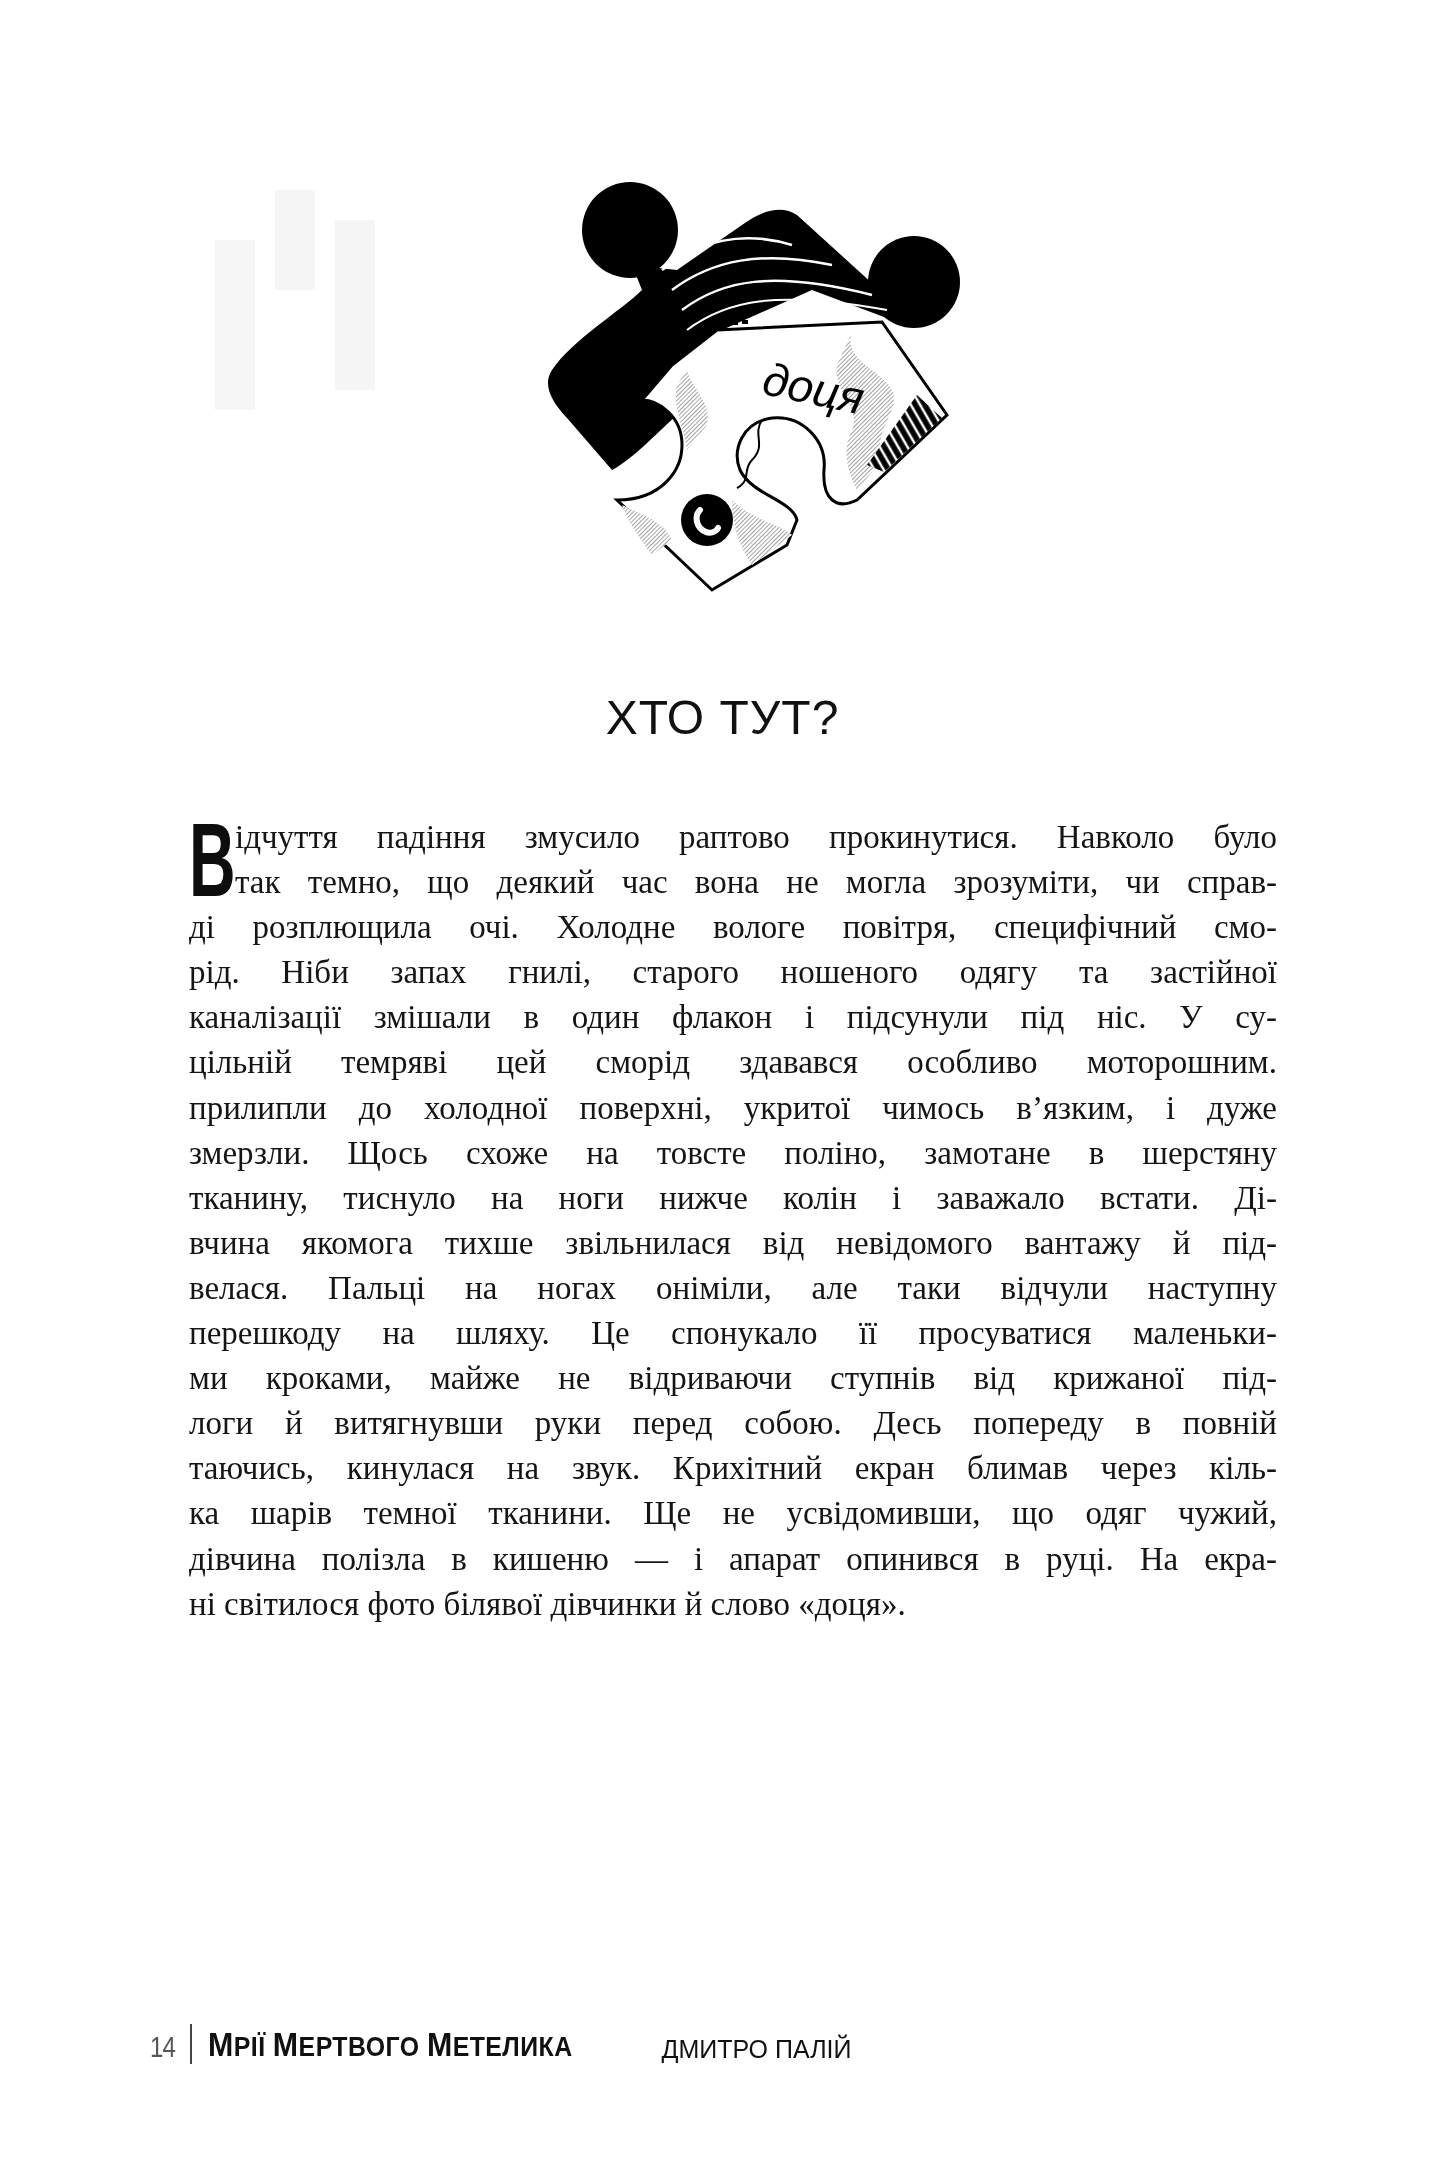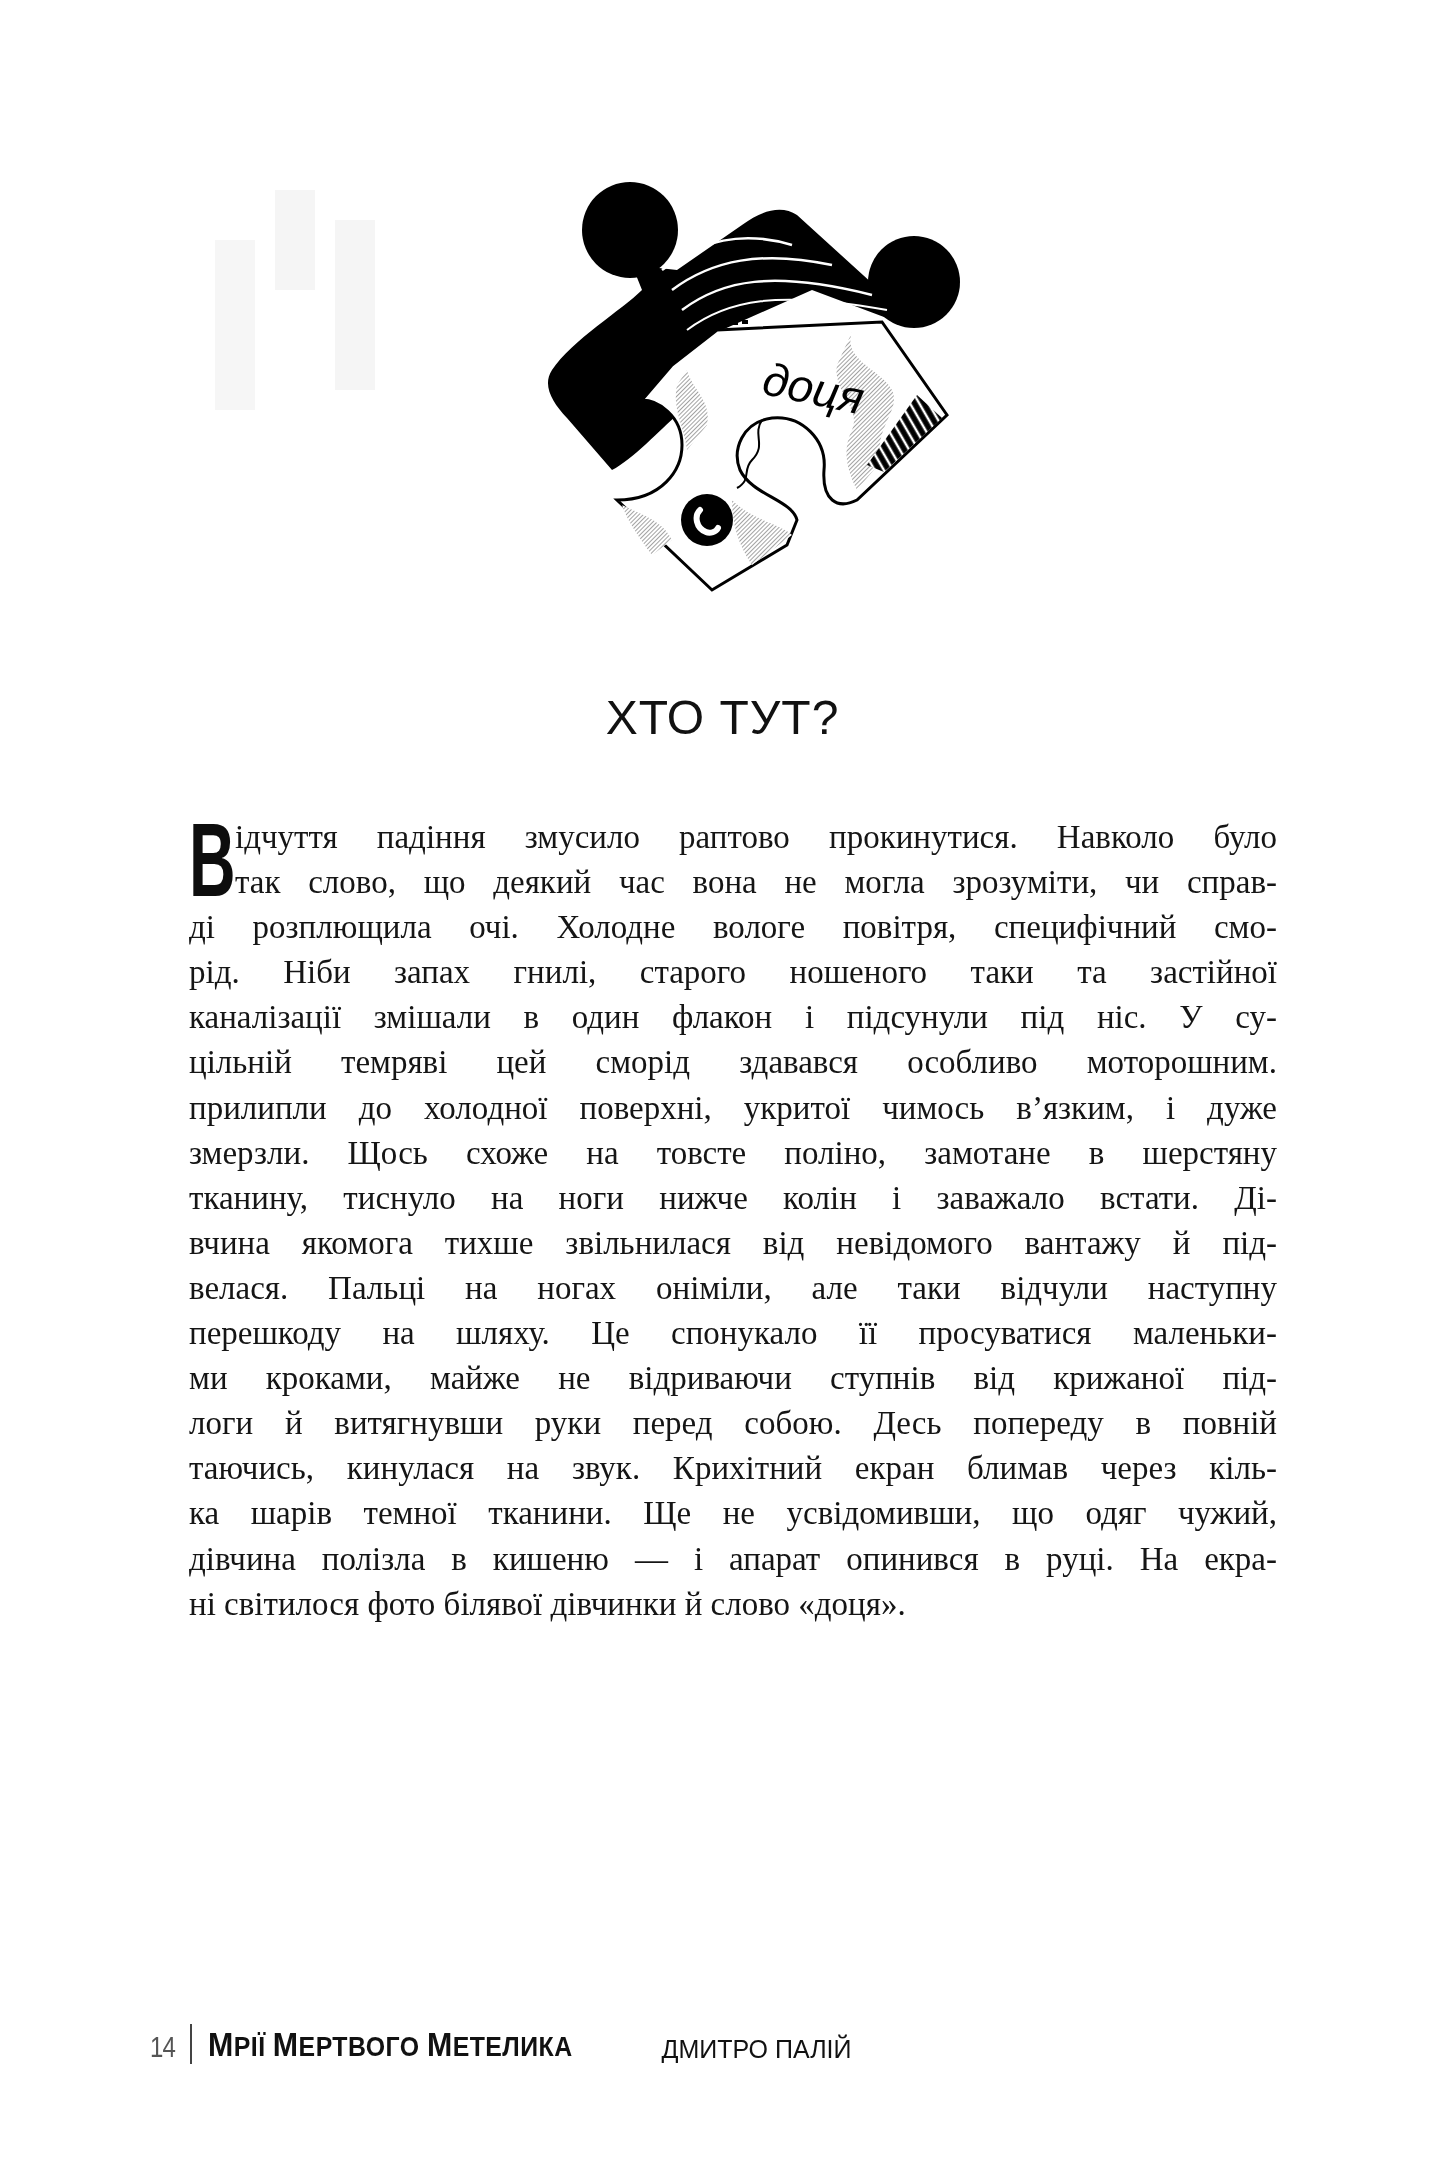--- a/index.html
+++ b/index.html
@@ -98,23 +98,23 @@
         <path d="M 188 340 C 182 346, 184 358, 194 362 C 198 364, 204 362, 206 358" stroke="#fff" stroke-width="6" fill="none" stroke-linecap="round"></path>
       </g>
     </g>
   </svg>
 
   <h1 class="chapter-title">ХТО ТУТ?</h1>
 
   <div class="body-text">
     <span class="drop-cap">В</span>
     <span class="line indent">ідчуття падіння змусило раптово прокинутися. Навколо було</span>
-    <span class="line indent">так слово, що деякий час вона не могла зрозуміти, чи справ-</span>
+    <span class="line indent">так темно, що деякий час вона не могла зрозуміти, чи справ-</span>
     <span class="line">ді розплющила очі. Холодне вологе повітря, специфічний смо-</span>
-    <span class="line">рід. Ніби запах гнилі, старого ношеного таки та застійної</span>
+    <span class="line">рід. Ніби запах гнилі, старого ношеного одягу та застійної</span>
     <span class="line">каналізації змішали в один флакон і підсунули під ніс. У су-</span>
     <span class="line">цільній темряві цей сморід здавався особливо моторошним.</span>
     <span class="line">прилипли до холодної поверхні, укритої чимось в’язким, і дуже</span>
     <span class="line">змерзли. Щось схоже на товсте поліно, замотане в шерстяну</span>
     <span class="line">тканину, тиснуло на ноги нижче колін і заважало встати. Ді-</span>
     <span class="line">вчина якомога тихше звільнилася від невідомого вантажу й під-</span>
     <span class="line">велася. Пальці на ногах оніміли, але таки відчули наступну</span>
     <span class="line">перешкоду на шляху. Це спонукало її просуватися маленьки-</span>
     <span class="line">ми кроками, майже не відриваючи ступнів від крижаної під-</span>
     <span class="line">логи й витягнувши руки перед собою. Десь попереду в повній</span>

